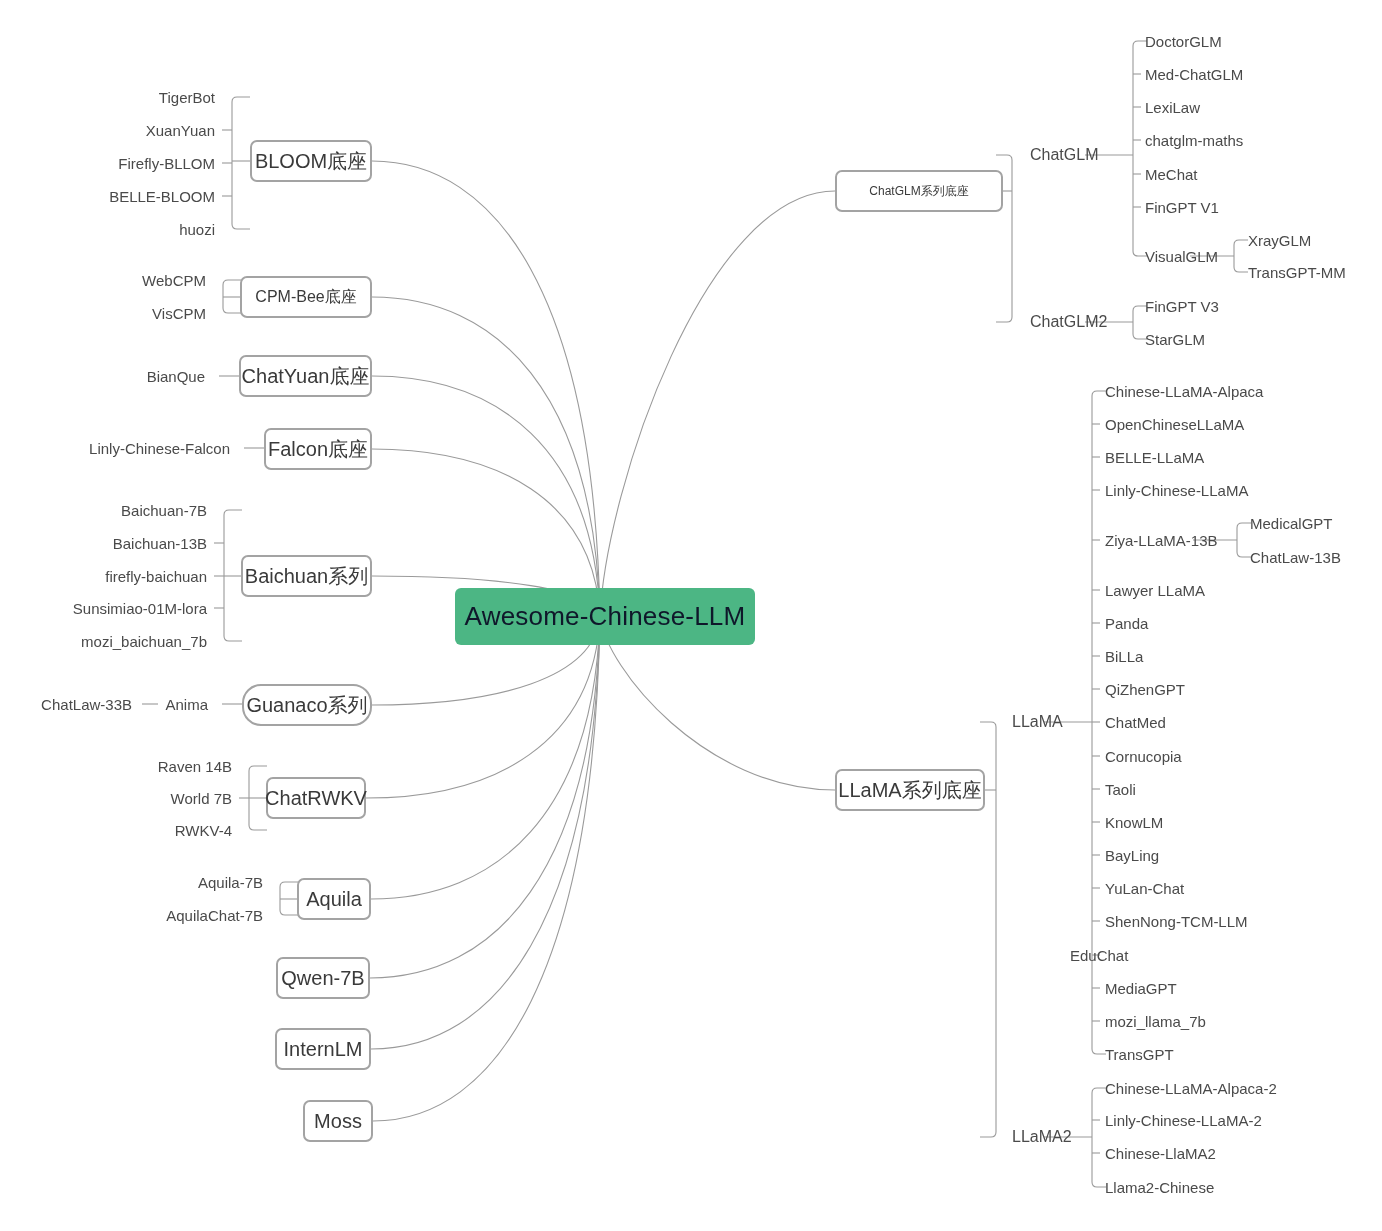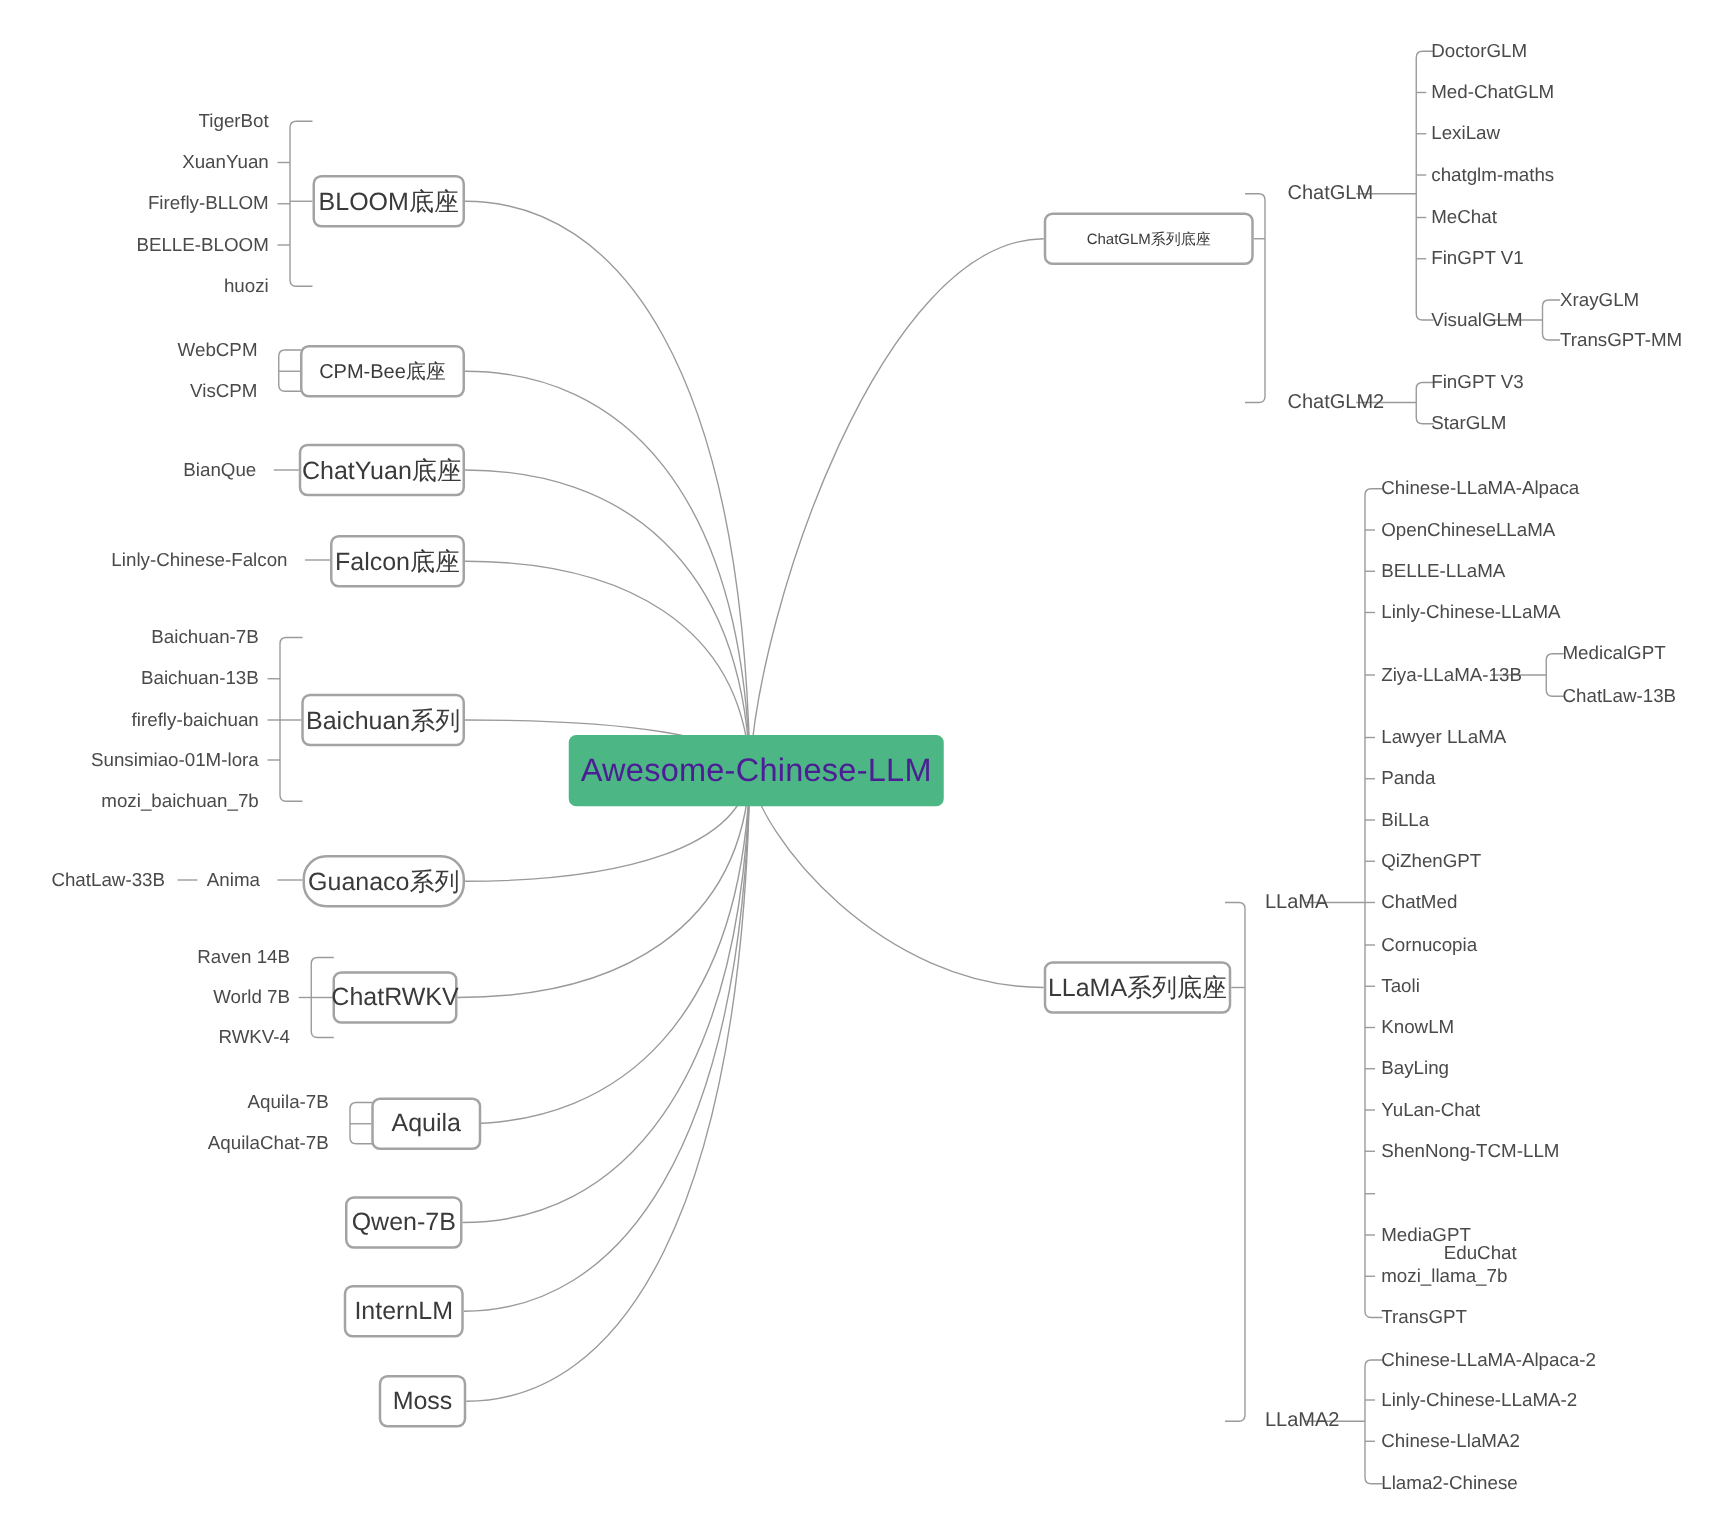--- a/index.html
+++ b/index.html
@@ -16,21 +16,21 @@
     font-size:20px;
     white-space:nowrap;
     box-sizing:border-box;
     padding:0 14px;
   }
   .root-box{
     position:absolute;
     background:#4cb684;
     border:none;
     border-radius:6px;
-    color:#4c1d95;
+    color:#0f172a;
     display:flex;align-items:center;justify-content:center;
     font-size:26px;
     letter-spacing:.2px;
     white-space:nowrap;
     box-sizing:border-box;
     padding:0 18px;
   }
   .leaf{
     position:absolute;
     font-size:15px;
@@ -153,21 +153,21 @@
       <div class="leaf r" style="left: 207px; top: 576px;">firefly-baichuan</div>
       <div class="leaf r" style="left: 207px; top: 608px;">Sunsimiao-01M-lora</div>
       <div class="leaf r" style="left: 207px; top: 641px;">mozi_baichuan_7b</div>
       <div class="node-box" style="left: 242px; top: 684px; width: 130px; height: 42px; font-size: 20px; border-radius: 19px;">Guanaco系列</div>
       <div class="leaf r" style="left: 208px; top: 704px;">Anima</div>
       <div class="leaf r" style="left: 132px; top: 704px;">ChatLaw-33B</div>
       <div class="node-box" style="left: 266px; top: 777px; width: 100px; height: 42px; font-size: 20px;">ChatRWKV</div>
       <div class="leaf r" style="left: 232px; top: 766px;">Raven 14B</div>
       <div class="leaf r" style="left: 232px; top: 798px;">World 7B</div>
       <div class="leaf r" style="left: 232px; top: 830px;">RWKV-4</div>
-      <div class="node-box" style="left: 297px; top: 878px; width: 88px; height: 42px; font-size: 20px;">Aquila</div>
+      <div class="node-box" style="left: 297px; top: 878px; width: 74px; height: 42px; font-size: 20px;">Aquila</div>
       <div class="leaf r" style="left: 263px; top: 882px;">Aquila-7B</div>
       <div class="leaf r" style="left: 263px; top: 915px;">AquilaChat-7B</div>
       <div class="node-box" style="left: 276px; top: 957px; width: 94px; height: 42px; font-size: 20px;">Qwen-7B</div>
       <div class="node-box" style="left: 275px; top: 1028px; width: 96px; height: 42px; font-size: 20px;">InternLM</div>
       <div class="node-box" style="left: 303px; top: 1100px; width: 70px; height: 42px; font-size: 20px;">Moss</div>
       <div class="node-box" style="left: 835px; top: 170px; width: 168px; height: 42px; font-size: 12px;">ChatGLM系列底座</div>
       <div class="mid" style="left: 1030px; top: 155px;">ChatGLM</div>
       <div class="leaf l" style="left: 1145px; top: 41px;">DoctorGLM</div>
       <div class="leaf l" style="left: 1145px; top: 74px;">Med-ChatGLM</div>
       <div class="leaf l" style="left: 1145px; top: 107px;">LexiLaw</div>
@@ -193,21 +193,21 @@
       <div class="leaf l" style="left: 1105px; top: 623px;">Panda</div>
       <div class="leaf l" style="left: 1105px; top: 656px;">BiLLa</div>
       <div class="leaf l" style="left: 1105px; top: 689px;">QiZhenGPT</div>
       <div class="leaf l" style="left: 1105px; top: 722px;">ChatMed</div>
       <div class="leaf l" style="left: 1105px; top: 756px;">Cornucopia</div>
       <div class="leaf l" style="left: 1105px; top: 789px;">Taoli</div>
       <div class="leaf l" style="left: 1105px; top: 822px;">KnowLM</div>
       <div class="leaf l" style="left: 1105px; top: 855px;">BayLing</div>
       <div class="leaf l" style="left: 1105px; top: 888px;">YuLan-Chat</div>
       <div class="leaf l" style="left: 1105px; top: 921px;">ShenNong-TCM-LLM</div>
-      <div class="leaf l" style="left: 1155px; top: 955px; margin-top: 48px;">EduChat</div>
+      <div class="leaf l" style="left: 1070px; top: 955px;">EduChat</div>
       <div class="leaf l" style="left: 1105px; top: 988px;">MediaGPT</div>
       <div class="leaf l" style="left: 1105px; top: 1021px;">mozi_llama_7b</div>
       <div class="leaf l" style="left: 1105px; top: 1054px;">TransGPT</div>
       <div class="mid" style="left: 1012px; top: 1137px;">LLaMA2</div>
       <div class="leaf l" style="left: 1105px; top: 1088px;">Chinese-LLaMA-Alpaca-2</div>
       <div class="leaf l" style="left: 1105px; top: 1120px;">Linly-Chinese-LLaMA-2</div>
       <div class="leaf l" style="left: 1105px; top: 1153px;">Chinese-LlaMA2</div>
       <div class="leaf l" style="left: 1105px; top: 1187px;">Llama2-Chinese</div>
     </div>
 </div>

